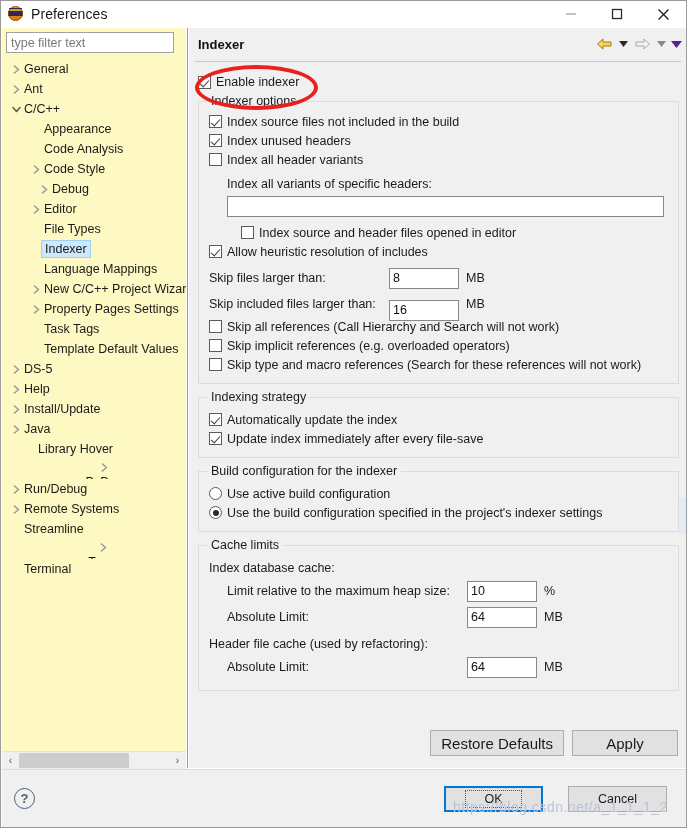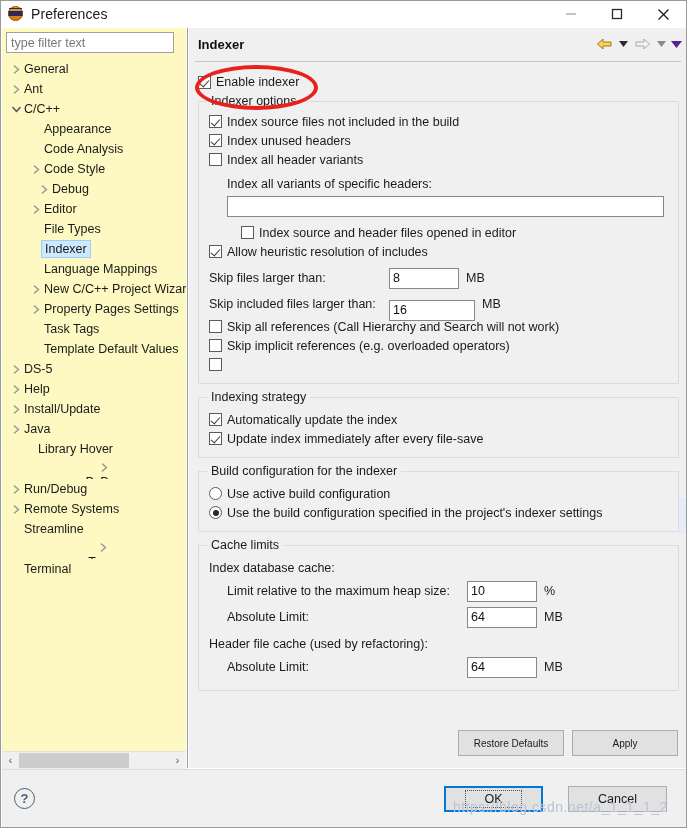--- a/index.html
+++ b/index.html
@@ -185,21 +185,21 @@
   .plain { font-size: 12.5px; color: #1a1a1a; height: 20px; display: flex; align-items: center; }
 
   
   .btnrow {
     position: absolute; right: 9px; top: 702px;
     display: flex; gap: 8px;
   }
   .btn {
     height: 26px; min-width: 106px; padding: 0 10px;
     background: #e1e1e1; border: 1px solid #adadad;
-    font-family: "Liberation Sans", sans-serif; font-size: 10px; color: #1a1a1a;
+    font-family: "Liberation Sans", sans-serif; font-size: 15px; color: #1a1a1a;
     display: flex; align-items: center; justify-content: center;
   }
 
   
   .footer {
     position: absolute; left: 1px; top: 768px;
     width: 685px; height: 59px;
     background: #f0f0f0; border-top: 1px solid #dcdcdc;
   }
   .help-btn {
@@ -533,34 +533,35 @@
           <span class="lbl">Allow heuristic resolution of includes</span>
         </div>
 
         <div class="labelrow" style="margin-top:4px;">
           <span class="txt" style="width:180px;">Skip files larger than:</span>
           <input class="tbox" style="width: 70px;" type="text" value="8">
           <span class="unit">MB</span>
         </div>
         <div class="labelrow">
           <span class="txt" style="width:180px;">Skip included files larger than:</span>
-          <input class="tbox" style="width: 86px; margin-top: 12px;" type="text" value="16">
+          <input class="tbox" style="width: 70px; margin-top: 12px;" type="text" value="16">
           <span class="unit">MB</span>
         </div>
 
         <div class="cbrow">
           <span class="cb"></span>
           <span class="lbl">Skip all references (Call Hierarchy and Search will not work)</span>
         </div>
         <div class="cbrow">
           <span class="cb"></span>
           <span class="lbl">Skip implicit references (e.g. overloaded operators)</span>
         </div>
         <div class="cbrow">
           <span class="cb"></span>
+          <span class="lbl">Skip type and macro references (Search for these references will not work)</span>
         </div>
       </div>
 
       <div class="group" style="margin-top:13px;">
         <span class="gtitle">Indexing strategy</span>
         <div class="cbrow">
           <span class="cb checked"></span>
           <span class="lbl">Automatically update the index</span>
         </div>
         <div class="cbrow">

